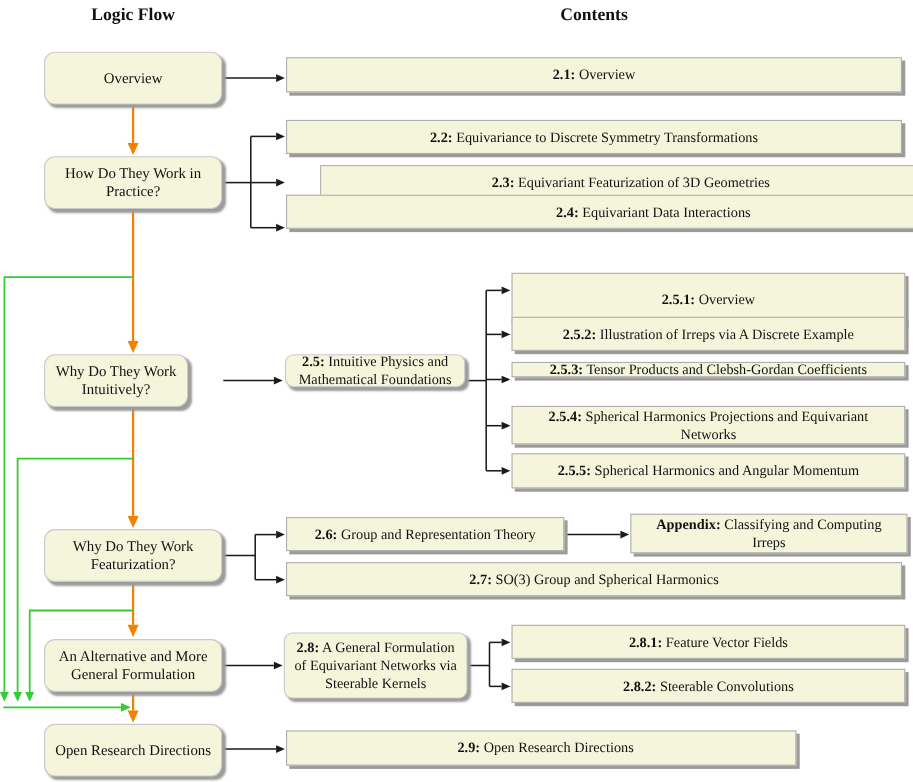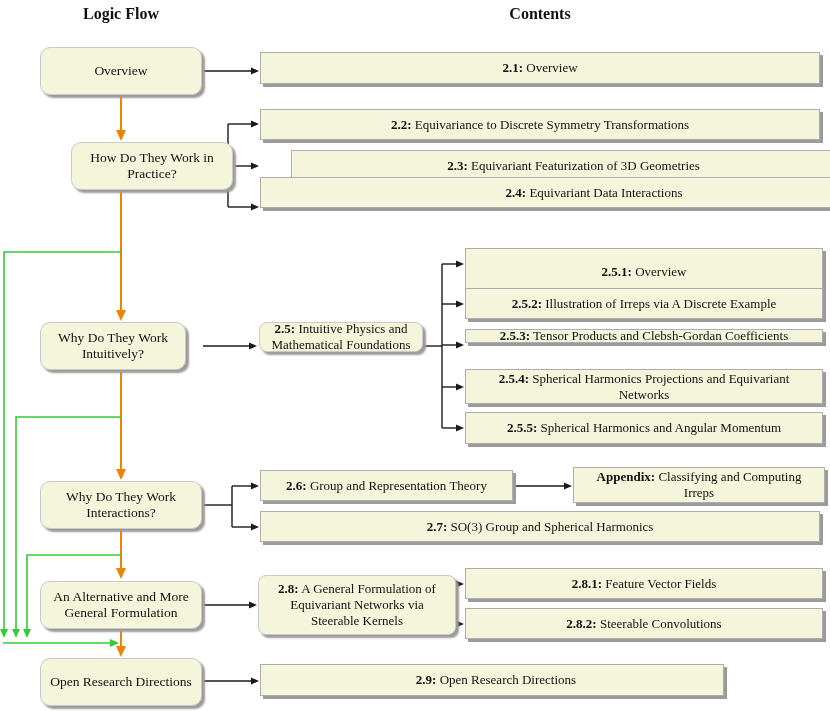--- a/index.html
+++ b/index.html
@@ -117,28 +117,28 @@
         <polygon class="head-black" points="464,624 456,620.5 456,627.5"></polygon>
 
       <line class="edge-black" x1="203" y1="681" x2="251" y2="681"></line>
         <polygon class="head-black" points="259,681 251,677.5 251,684.5"></polygon>
     </g>
   </svg>
 
   <div class="box round" style="left:40px;top:47px;width:162px;height:48px;">
     <span>Overview</span>
   </div>
-  <div class="box round" style="left:40px;top:142px;width:162px;height:48px;margin-left:31px;">
+  <div class="box round" style="left:40px;top:142px;width:162px;height:48px;">
     <span>How Do They Work in Practice?</span>
   </div>
-  <div class="box round" style="left:40px;top:322px;width:146px;height:48px;">
+  <div class="box round" style="left:40px;top:322px;width:131px;height:48px;">
     <span>Why Do They Work Intuitively?</span>
   </div>
   <div class="box round" style="left:40px;top:481px;width:162px;height:48px;">
-    <span>Why Do They Work Interactions?</span>
+    <span>Why Do They Work Featurization?</span>
   </div>
   <div class="box round" style="left:40px;top:581px;width:162px;height:48px;">
     <span>An Alternative and More General Formulation</span>
   </div>
   <div class="box round" style="left:40px;top:658px;width:162px;height:48px;">
     <span>Open Research Directions</span>
   </div>
 
   <div class="box rect" style="left:260px;top:52px;width:560px;height:32px;">
     <span><span class="pfx">2.1:</span><span> Overview</span></span>
@@ -176,21 +176,21 @@
   <div class="box rect" style="left:260px;top:470px;width:253px;height:31px;">
     <span><span class="pfx">2.6:</span><span> Group and Representation Theory</span></span>
   </div>
   <div class="box rect" style="left:573px;top:467px;width:252px;height:36px;">
     <span><span class="pfx">Appendix:</span><span> Classifying and Computing Irreps</span></span>
   </div>
   <div class="box rect" style="left:260px;top:511px;width:560px;height:31px;">
     <span><span class="pfx">2.7:</span><span> SO(3) Group and Spherical Harmonics</span></span>
   </div>
 
-  <div class="box round small" style="left:258px;top:575px;width:198px;height:60px;">
+  <div class="box round small" style="left:258px;top:575px;width:167px;height:60px;">
     <span><span class="pfx">2.8:</span><span> A General Formulation of Equivariant Networks via Steerable Kernels</span></span>
   </div>
   <div class="box rect" style="left:465px;top:568px;width:358px;height:31px;">
     <span><span class="pfx">2.8.1:</span><span> Feature Vector Fields</span></span>
   </div>
   <div class="box rect" style="left:465px;top:608px;width:358px;height:31px;">
     <span><span class="pfx">2.8.2:</span><span> Steerable Convolutions</span></span>
   </div>
 
   <div class="box rect" style="left:260px;top:664px;width:464px;height:32px;padding-left:14px;">

